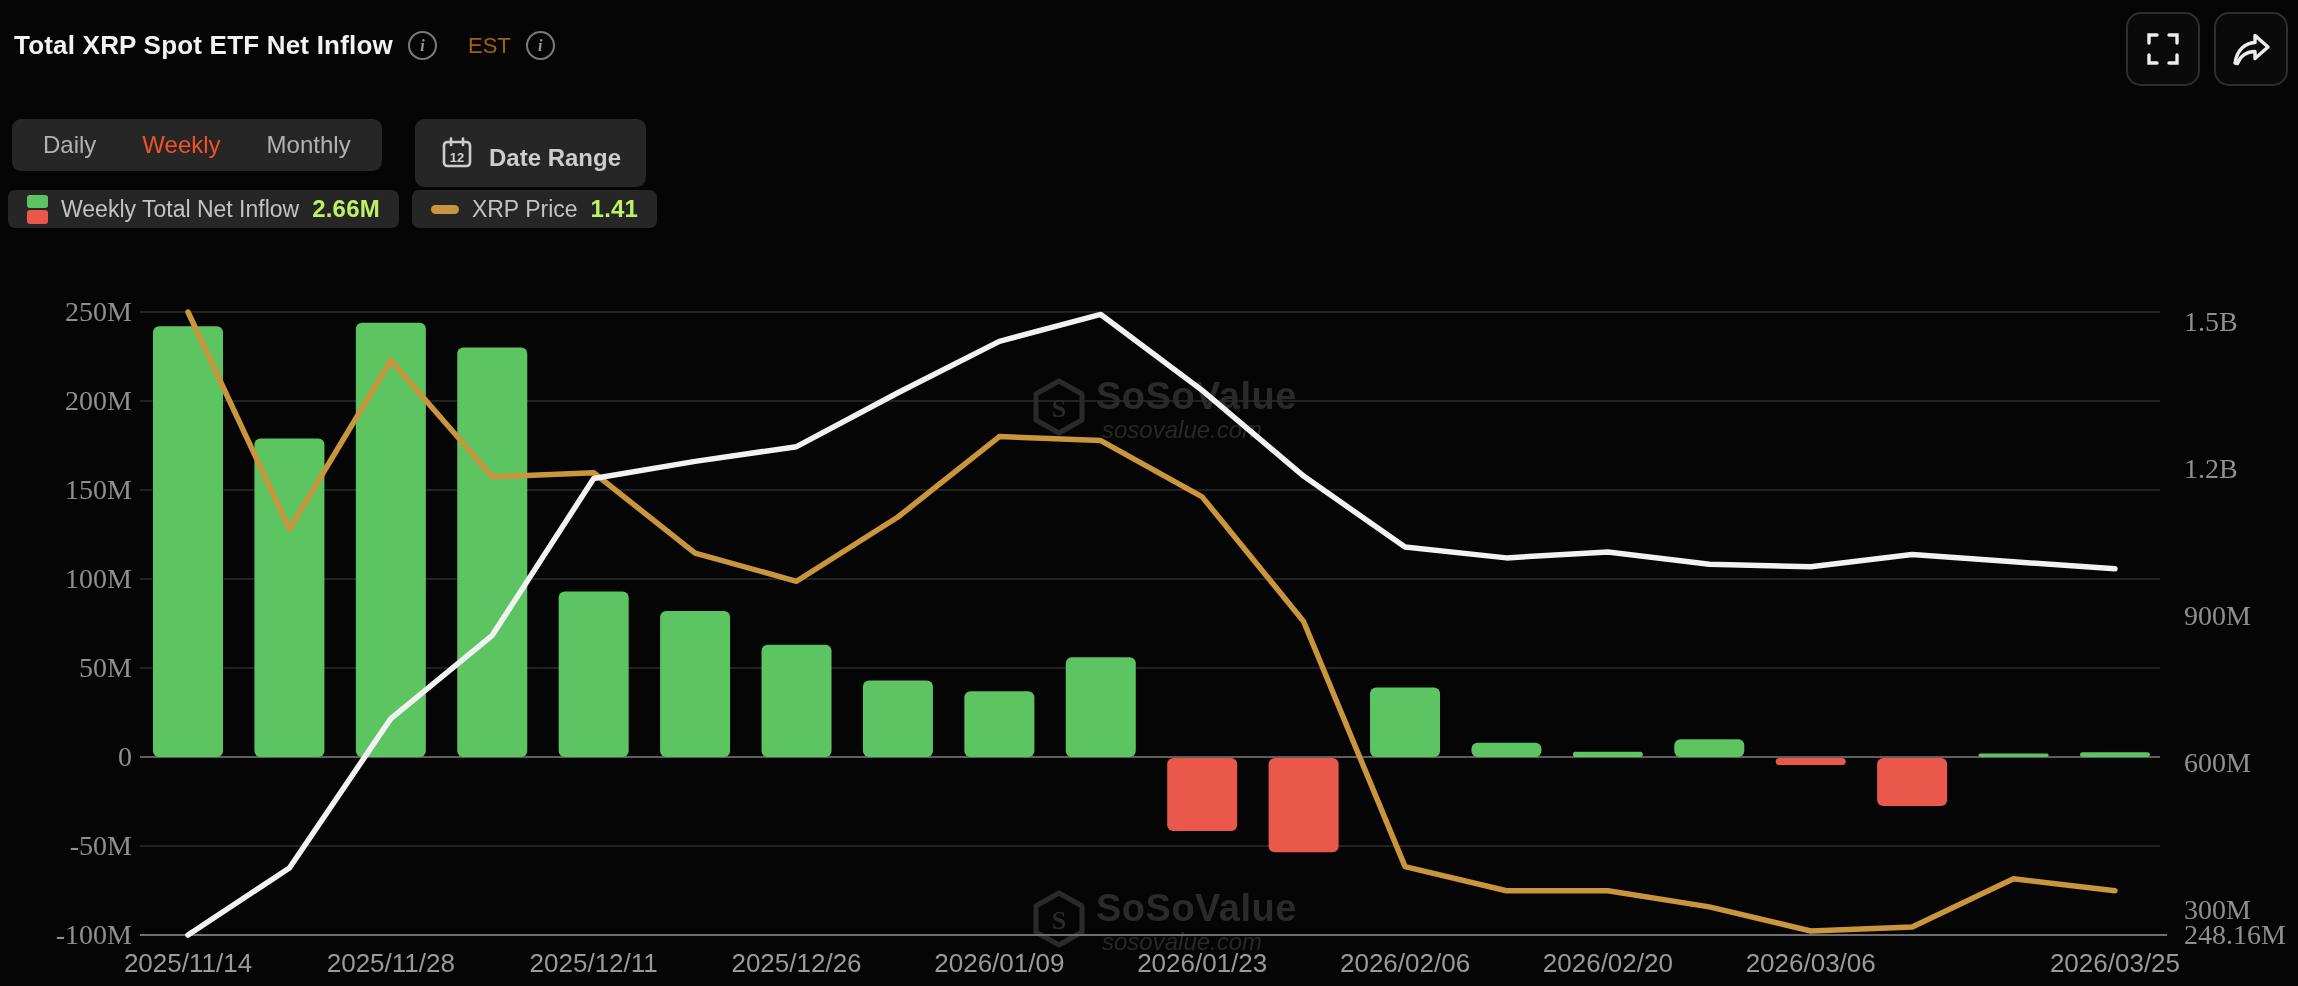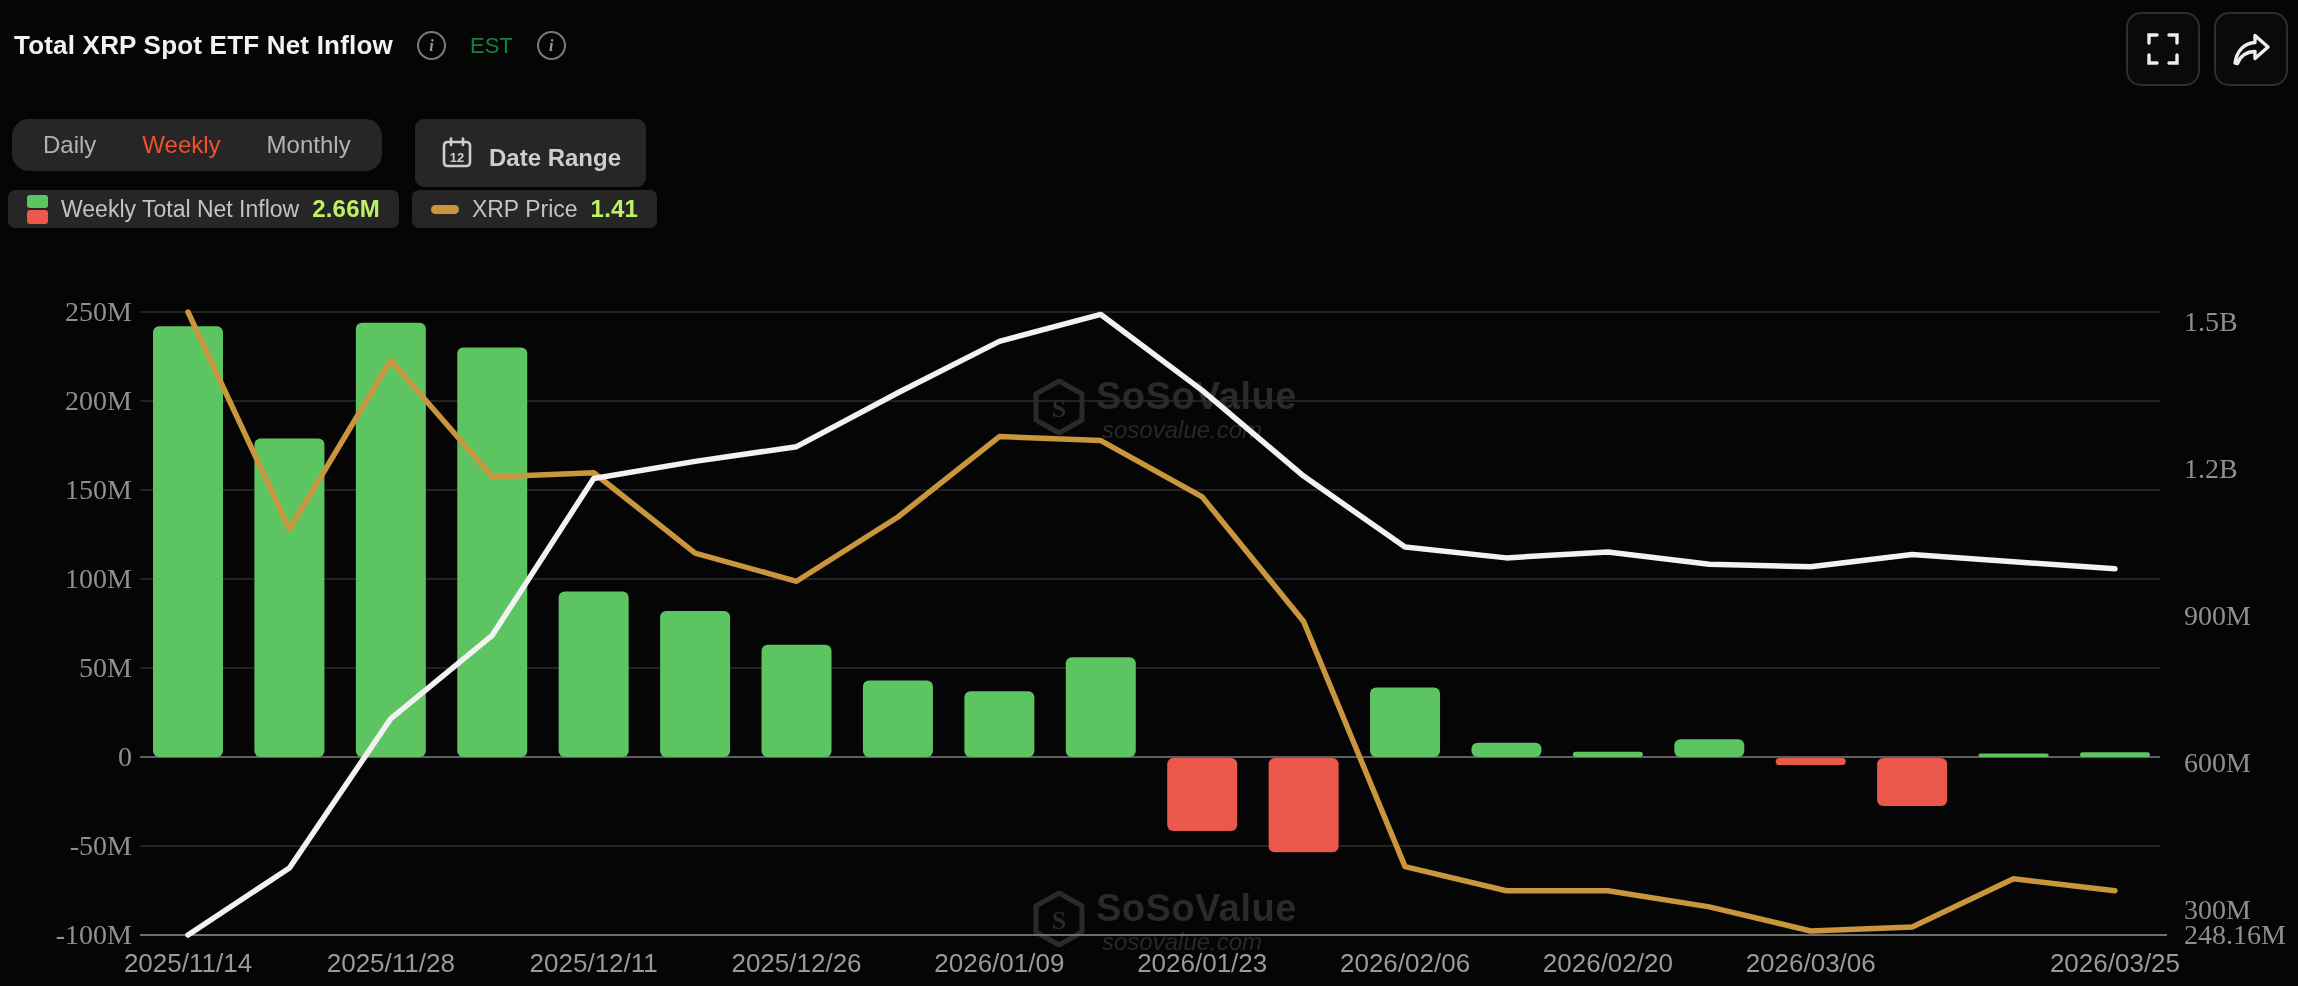--- a/index.html
+++ b/index.html
@@ -1,32 +1,32 @@
 <!DOCTYPE html>
 <html><head>
 <meta charset="utf-8">
 <style>
   html,body{margin:0;padding:0;}
   body{
     width:2298px;height:986px;position:relative;overflow:hidden;
     background:#050505;font-family:"Liberation Sans",sans-serif;
   }
   
-  .title-row{position:absolute;left:14px;top:30px;display:flex;align-items:center;gap:24px;}
+  .title-row{position:absolute;left:14px;top:30px;display:flex;align-items:center;gap:15px;}
   .page-title{font-size:26px;font-weight:700;color:#f2f2f2;letter-spacing:.2px;}
   .info-icon{width:25px;height:25px;border:2px solid #7a7a7a;border-radius:50%;
     color:#9a9a9a;display:flex;align-items:center;justify-content:center;
     font-family:"Liberation Serif",serif;font-style:italic;font-size:16px;font-weight:700;}
-  .est{font-size:22px;color:#15803d;margin-left:0;}
+  .est{font-size:22px;color:#a16207;margin-left:16px;}
   .icon-btn{position:absolute;top:12px;width:70px;height:70px;border:2px solid #2e2e2e;
     border-radius:15px;background:#0a0a0a;display:flex;align-items:center;justify-content:center;cursor:pointer;}
   #btn-fullscreen{left:2126px;}
   #btn-share{left:2214px;}
   
-  .tabs{position:absolute;left:12px;top:119px;height:52px;background:#262626;border-radius:17px;
+  .tabs{position:absolute;left:12px;top:119px;height:52px;background:#262626;border-radius:9px;
     display:flex;align-items:center;padding:0 8px;}
   .tab{font-size:24px;color:#b2b2b2;padding:0 23px;cursor:pointer;}
   .tab.active{color:#f0512b;}
   .date-btn{position:absolute;left:415px;top:119px;height:68px;background:#262626;border-radius:9px;
     display:flex;align-items:center;gap:15px;padding:0 25px;cursor:pointer;}
   .date-btn span{font-size:24px;font-weight:700;color:#cdcdcd;margin-top:10px;}
   
   .legend{position:absolute;left:8px;top:190px;display:flex;gap:13px;}
   .chip{height:38px;background:#262626;border-radius:7px;display:flex;align-items:center;
     gap:13px;padding:0 19px;font-size:23px;color:#c3c3c3;cursor:pointer;}

